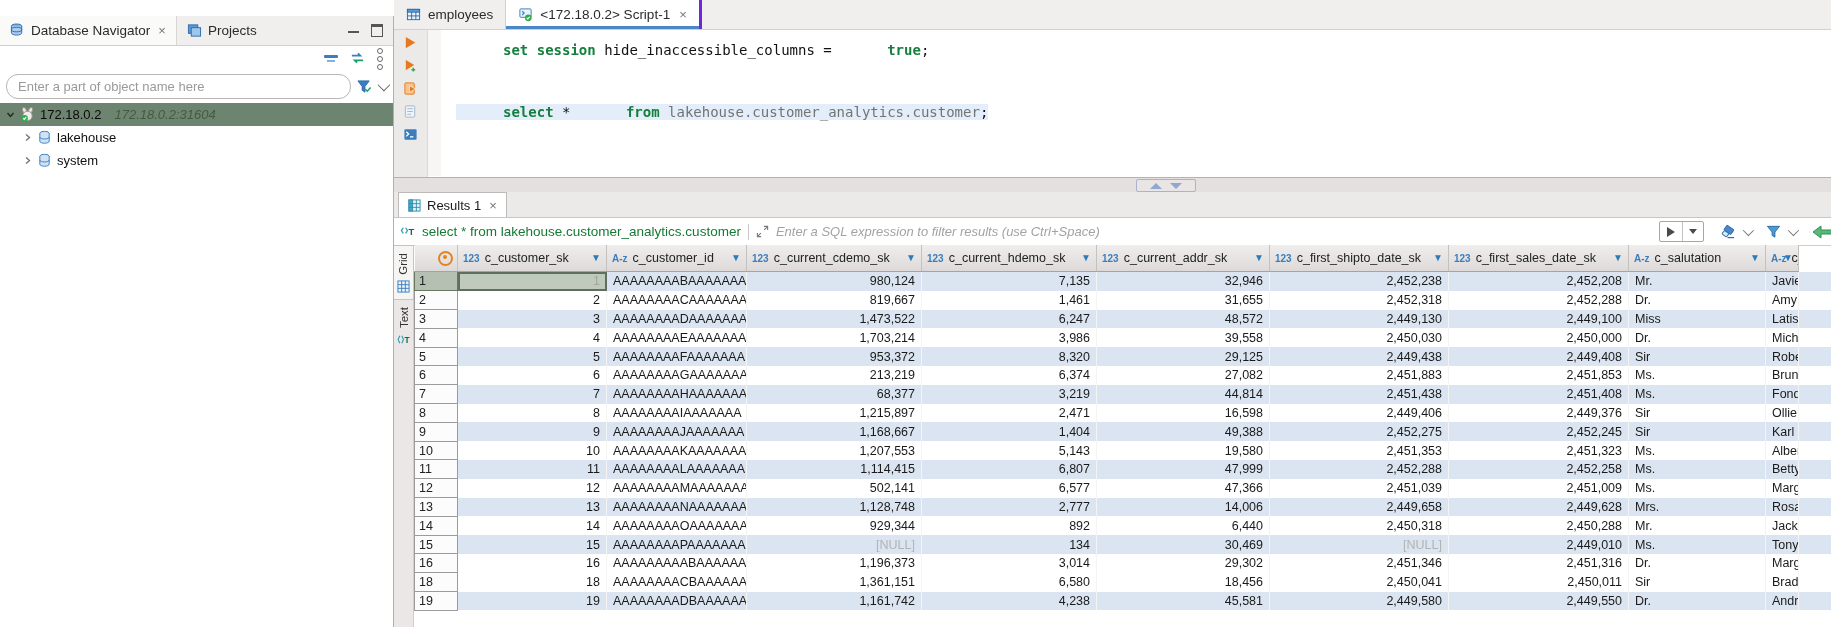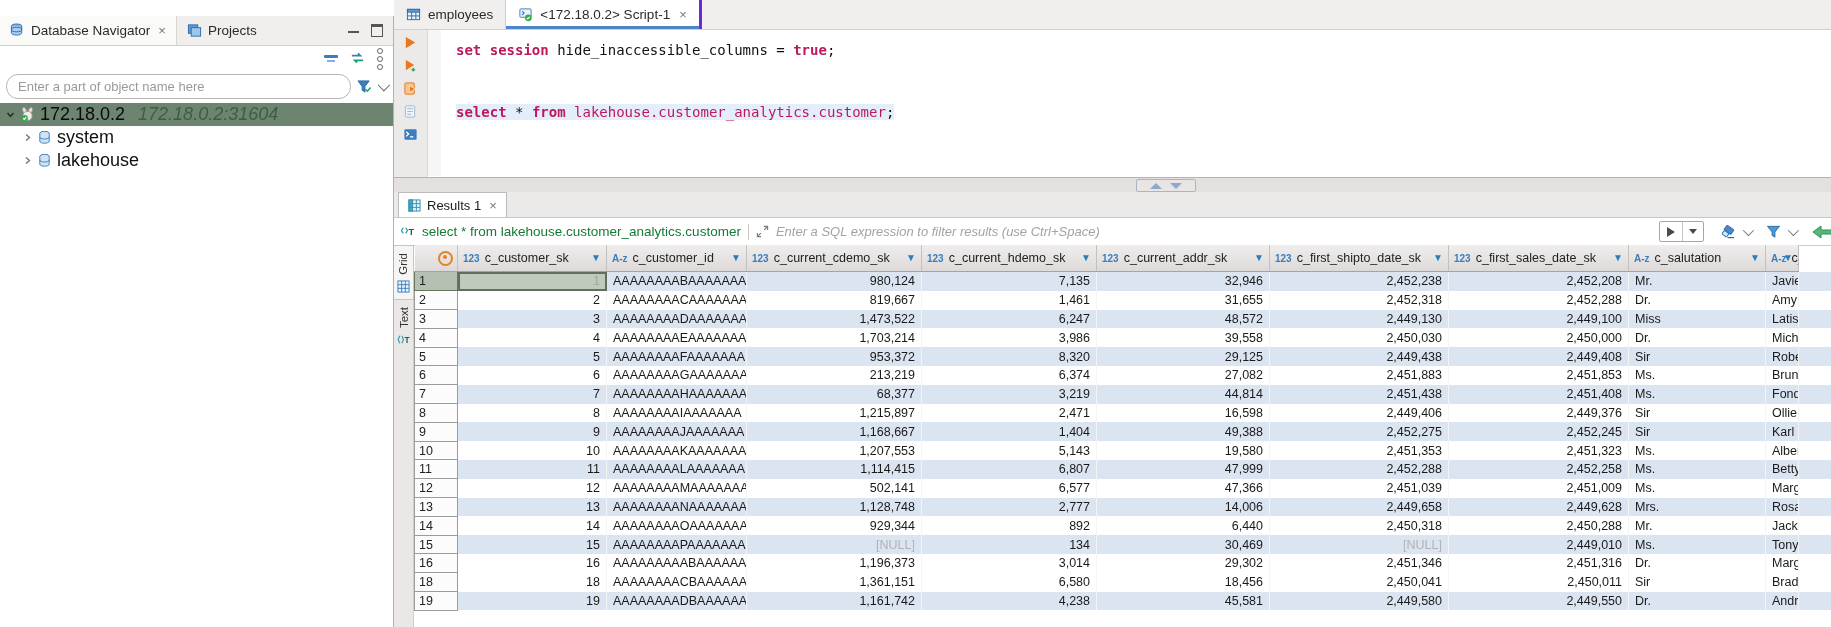--- a/index.html
+++ b/index.html
@@ -19,41 +19,41 @@
   .collapse-ico{width:14px;height:8px;position:relative;}
   .collapse-ico:before{content:"";position:absolute;left:0;top:0;width:14px;height:3px;background:#3a7ebf;border-radius:1px;}
   .collapse-ico:after{content:"";position:absolute;left:3px;top:5px;width:8px;height:2px;background:#7fb2e0;}
   .menu-dots{display:flex;flex-direction:column;gap:2px;}
   .menu-dots i{width:4px;height:4px;border:1px solid #666;border-radius:50%;}
   .lp-filter{display:flex;align-items:center;margin:3px 6px 4px 6px;gap:6px;}
   .lp-filter input{flex:1;height:23px;border:1px solid #b9b6b4;border-radius:12px;padding:0 11px;
      font-size:13px;font-family:"Liberation Sans",sans-serif;color:#444;outline:none;}
   .lp-filter input::placeholder{color:#9a9a9a;}
   .chev{width:8px;height:8px;border-right:1.6px solid #666;border-bottom:1.6px solid #666;transform:rotate(45deg) translateY(-2px);}
-  .tree{font-size:18px;}
+  .tree{font-size:13px;}
   .tree-row{height:23px;display:flex;align-items:center;gap:5px;padding-left:6px;}
   .tree-row .indent{width:12px;}
   .tree-row.selected{background:#6d8471;}
   .tree-label{color:#111;}
   .tree-row.selected .tree-label{color:#0a0a0a;}
   .tree-detail{font-style:italic;color:#30502f;opacity:.75;margin-left:8px;}
 
   
   .main{position:absolute;left:394px;top:0;right:0;height:627px;}
   .ed-tabbar{height:29px;background:#f1efee;border-bottom:1px solid #d2cfcd;display:flex;align-items:stretch;}
   .ed-tab{display:flex;align-items:center;gap:7px;padding:0 12px;font-size:13.5px;color:#2b2b2b;position:relative;}
   .ed-tab.active{background:#ffffff;border-left:1px solid #d2cfcd;border-right:3px solid #6d28d9;}
   .ed-tab.active:after{content:"";position:absolute;left:0;right:0;bottom:0;height:3px;background:#4a86c8;}
   .ed-body{position:absolute;top:30px;left:0;right:0;height:146px;background:#fff;}
   .ed-toolbar{position:absolute;left:0;top:0;width:33px;height:100%;background:#eceae9;border-right:1px solid #dbd8d6;
       display:flex;flex-direction:column;align-items:center;padding-top:5px;gap:8px;}
   .ed-ruler{position:absolute;left:34px;top:0;width:13px;height:100%;background:#f7f6f5;}
   .ed-text{position:absolute;left:62px;top:5px;font-family:"DejaVu Sans Mono",monospace;font-size:14px;line-height:31px;white-space:pre;}
-  .sql-line .kw{color:#be185d;font-weight:bold;}
-  .sql-line .tbl{color:#be185d;}
+  .sql-line .kw{color:#15803d;font-weight:bold;margin-left:47px;}
+  .sql-line .tbl{color:#737373;}
   .sql-line .plain{color:#111;}
   .line-inner.hl{background:#e4eefa;}
 
   
   .sash{position:absolute;top:177px;left:0;right:0;height:14px;background:#e3e0df;border-top:1px solid #a8b4ca;border-bottom:1px solid #a8b4ca;}
   .sash-ctl{position:absolute;left:742px;top:1px;width:58px;height:11px;background:#e8e5e4;border:1px solid #a8b4ca;border-radius:2px;
      display:flex;align-items:center;justify-content:center;gap:8px;}
   .tri-up{width:0;height:0;border-left:6px solid transparent;border-right:6px solid transparent;border-bottom:6px solid #8fa8cf;}
   .tri-dn{width:0;height:0;border-left:6px solid transparent;border-right:6px solid transparent;border-top:6px solid #8fa8cf;}
 
@@ -170,33 +170,33 @@
       <div class="tree-row">
         <span class="indent"></span>
         <svg width="9" height="9" viewBox="0 0 9 9">
           <polyline points="3,1.5 6.5,4.5 3,7.5" fill="none" stroke="#777" stroke-width="1.4"></polyline>
         </svg>
         <svg class="ico14" viewBox="0 0 16 16">
           <ellipse cx="8" cy="3.5" rx="5" ry="2.1" fill="#cfe3f5" stroke="#3a7ebf"></ellipse>
           <path d="M3 3.5v8.5c0 1.2 2.2 2.1 5 2.1s5-.9 5-2.1V3.5" fill="#cfe3f5" stroke="#3a7ebf"></path>
           <path d="M3 7.5c0 1.2 2.2 2.1 5 2.1s5-.9 5-2.1" fill="none" stroke="#3a7ebf"></path>
         </svg>
-        <span class="tree-label">system</span>
+        <span class="tree-label">lakehouse</span>
       </div>
       <div class="tree-row">
         <span class="indent"></span>
         <svg width="9" height="9" viewBox="0 0 9 9">
           <polyline points="3,1.5 6.5,4.5 3,7.5" fill="none" stroke="#777" stroke-width="1.4"></polyline>
         </svg>
         <svg class="ico14" viewBox="0 0 16 16">
           <ellipse cx="8" cy="3.5" rx="5" ry="2.1" fill="#cfe3f5" stroke="#3a7ebf"></ellipse>
           <path d="M3 3.5v8.5c0 1.2 2.2 2.1 5 2.1s5-.9 5-2.1V3.5" fill="#cfe3f5" stroke="#3a7ebf"></path>
           <path d="M3 7.5c0 1.2 2.2 2.1 5 2.1s5-.9 5-2.1" fill="none" stroke="#3a7ebf"></path>
         </svg>
-        <span class="tree-label">lakehouse</span>
+        <span class="tree-label">system</span>
       </div>
     </div>
   </div>
 
   <div class="main">
     <div class="ed-tabbar">
       <div class="ed-tab">
         <svg class="ico14" viewBox="0 0 16 16">
           <rect x="1.5" y="2.5" width="13" height="11" fill="#eaf2fa" stroke="#2b6cac"></rect>
           <rect x="1.5" y="2.5" width="13" height="3" fill="#5c9bd4" stroke="#2b6cac"></rect>

